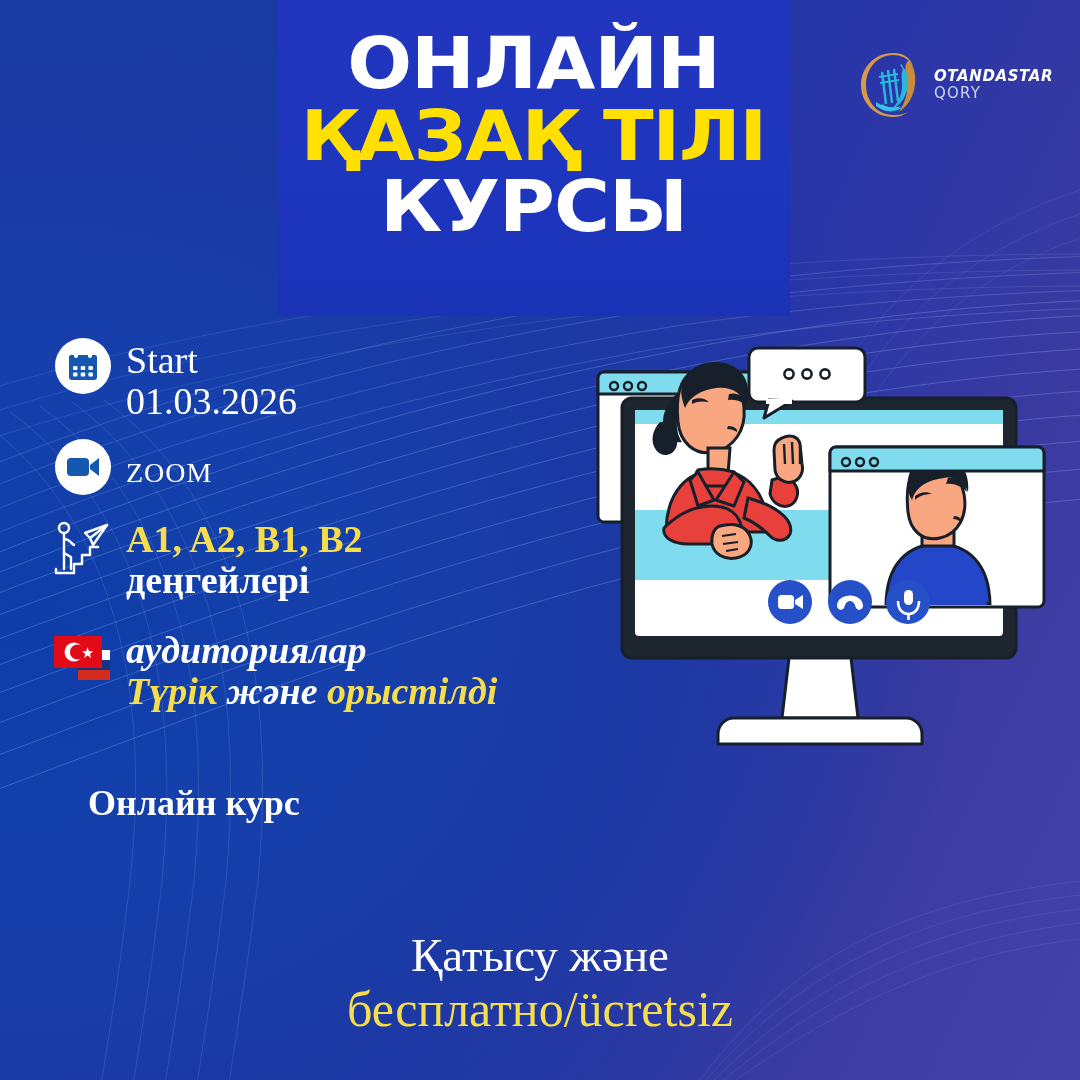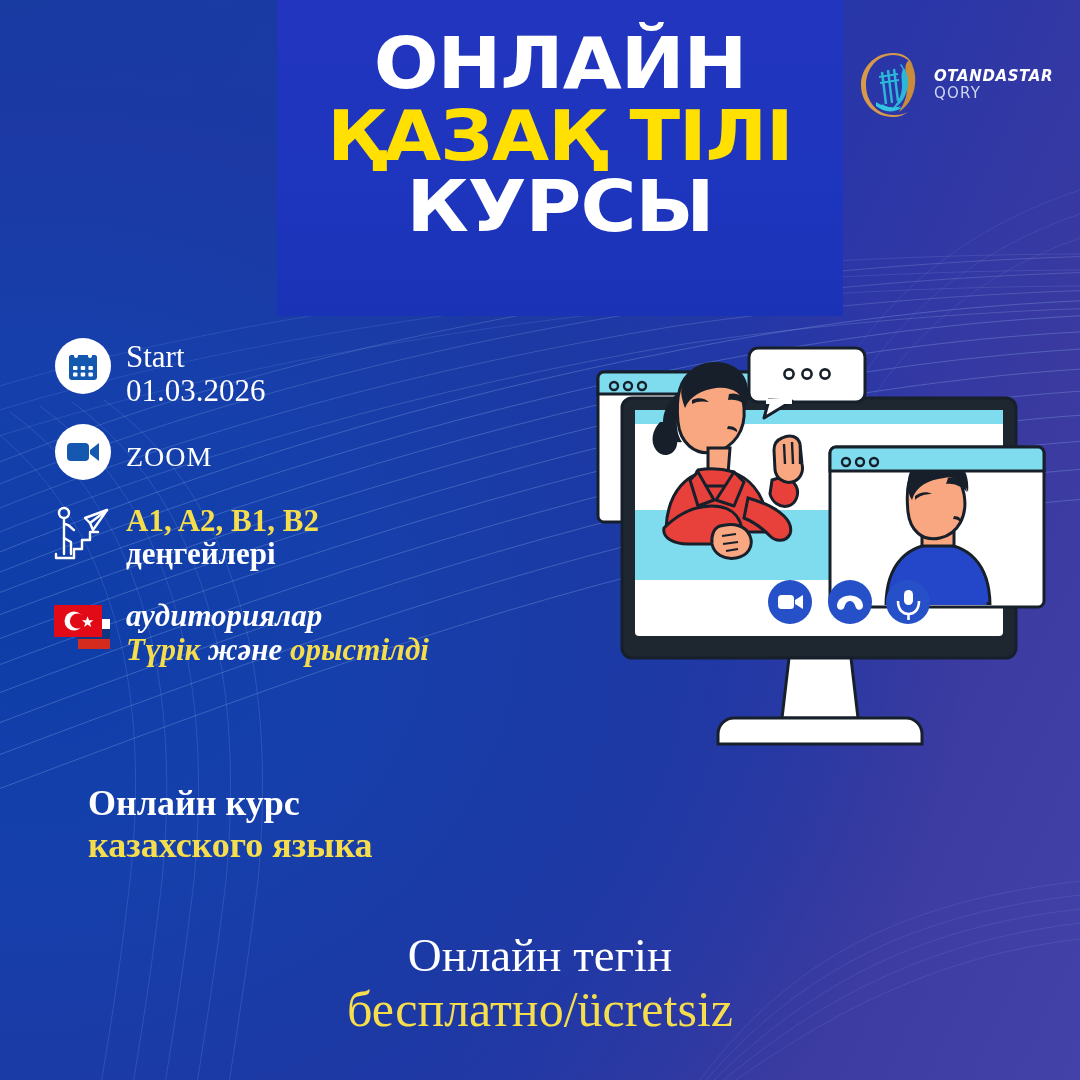--- a/index.html
+++ b/index.html
@@ -12,21 +12,21 @@
     position:relative;width:1080px;height:1080px;overflow:hidden;
     background:
       radial-gradient(120% 100% at 3% 58%, #0E3DA8 0%, #1540AC 22%, #1C39A4 46%, rgba(40,48,160,0) 72%),
       linear-gradient(115deg, #123C9E 0%, #1A3BA6 30%, #2A36A8 58%, #3A3AA0 78%, #4342A8 100%);
   }
   .waves{position:absolute;inset:0;opacity:.5;pointer-events:none;}
   .waves2{position:absolute;inset:0;opacity:.35;pointer-events:none;}
 
   
   .title-panel{
-    position:absolute;left:277px;top:0;width:566px;height:316px;
+    position:absolute;left:277px;top:0;width:513px;height:316px;
     background:linear-gradient(180deg,#2235BE 0%,#1E35BE 55%,#1A33B6 100%);
   }
   .title-inner{
     position:absolute;left:0;right:0;top:30px;text-align:center;
     font-family:"DejaVu Sans", sans-serif;
     font-weight:bold;line-height:.94;
     letter-spacing:-1px;
   }
   .t-line{display:block;}
   .t1{font-size:72px;color:#FFFFFF;transform:scaleX(1.06);}
@@ -39,21 +39,21 @@
   .logo-text{font-family:"DejaVu Sans", sans-serif;line-height:1.12;}
   .logo-l1{font-size:15px;font-weight:bold;color:#FFFFFF;letter-spacing:.6px;font-style:italic;}
   .logo-l2{font-size:15px;color:#CFD6EE;letter-spacing:1.2px;}
 
   
   .info{position:absolute;left:52px;top:338px;width:520px;}
   .row{display:flex;align-items:flex-start;margin-bottom:16px;}
   .row-ic{width:62px;flex:none;display:flex;align-items:flex-start;justify-content:center;}
   .circ{width:56px;height:56px;border-radius:50%;background:#FFFFFF;display:flex;align-items:center;justify-content:center;}
   .row-tx{padding-left:12px;padding-top:2px;}
-  .tx-line{display:block;color:#FFFFFF;font-size:31px;line-height:1.09;white-space:nowrap;}
+  .tx-line{display:block;color:#FFFFFF;font-size:38px;line-height:1.09;white-space:nowrap;}
   .tx-y{color:#F6DD4C;}
   .tx-b{font-weight:bold;}
   .tx-i{font-style:italic;font-weight:bold;}
   .row-zoom .tx-line{font-size:28px;letter-spacing:1px;}
 
   .levels-ic,.flags-ic{width:62px;height:64px;flex:none;}
 
   
   .illu{position:absolute;left:586px;top:330px;width:470px;height:420px;}
 
@@ -359,22 +359,21 @@
           <rect x="318" y="260" width="9" height="15" rx="4.5" fill="#FFFFFF"></rect>
           <path d="M312 271 C312 280 317 284 322.5 284 C328 284 333 280 333 271" stroke="#FFFFFF" stroke-width="2.6" fill="none"></path>
           <path d="M322.5 284 L322.5 290" stroke="#FFFFFF" stroke-width="2.6"></path>
         </g>
       </g>
     </g>
   </svg>
 
   <div class="b-left">
     <span class="b-line b-w">Онлайн курс</span>
-    <span class="b-line b-y">казахского языка</span>
   </div>
 
 
   <div class="cta">
-    <span class="cta-1">Онлайн тегін</span>
+    <span class="cta-1">Қатысу және</span>
     <span class="cta-2">бесплатно/ücretsiz</span>
   </div>
 
 </div>
 
 </body></html>

